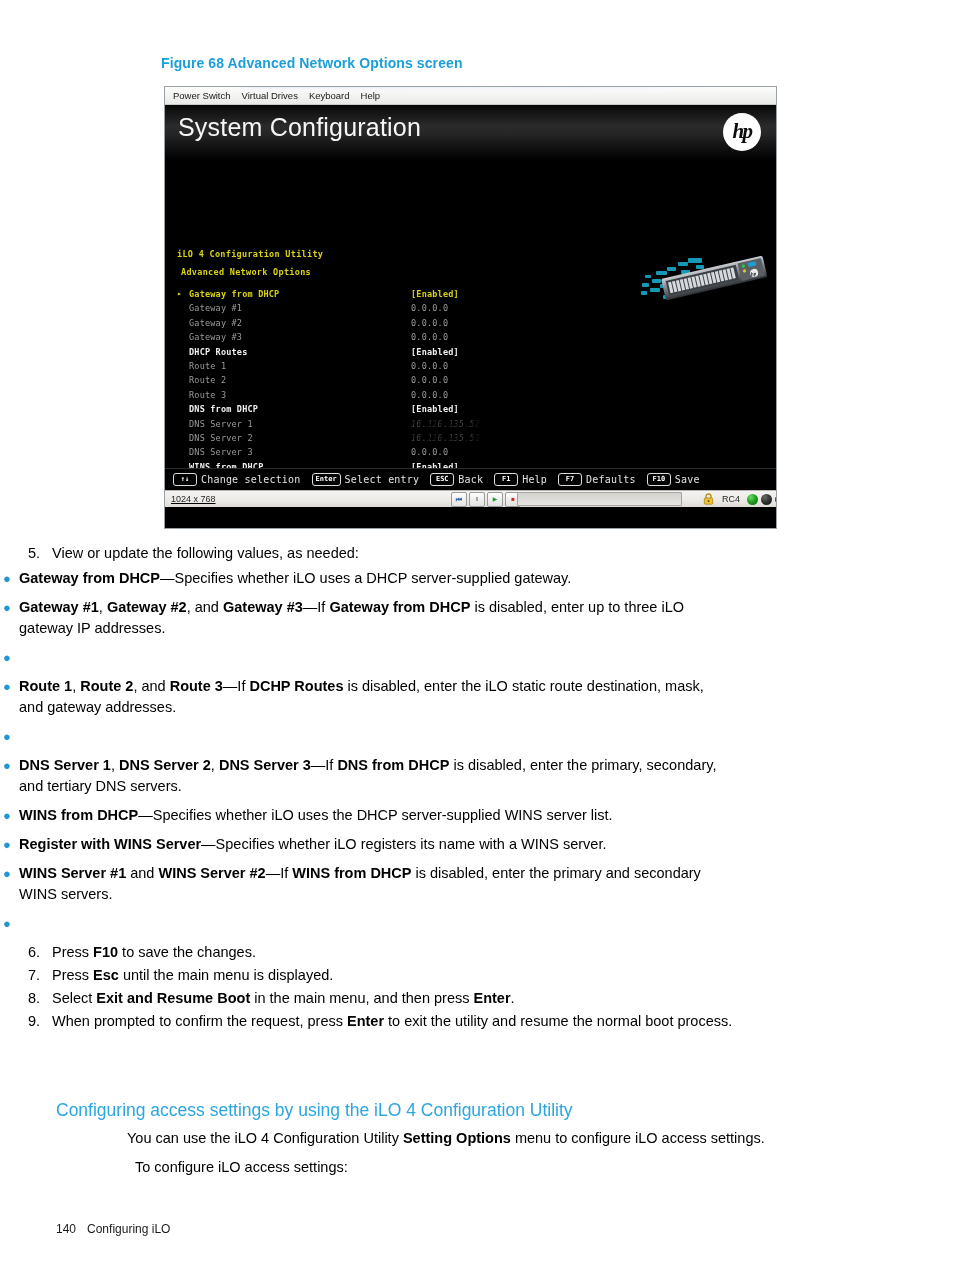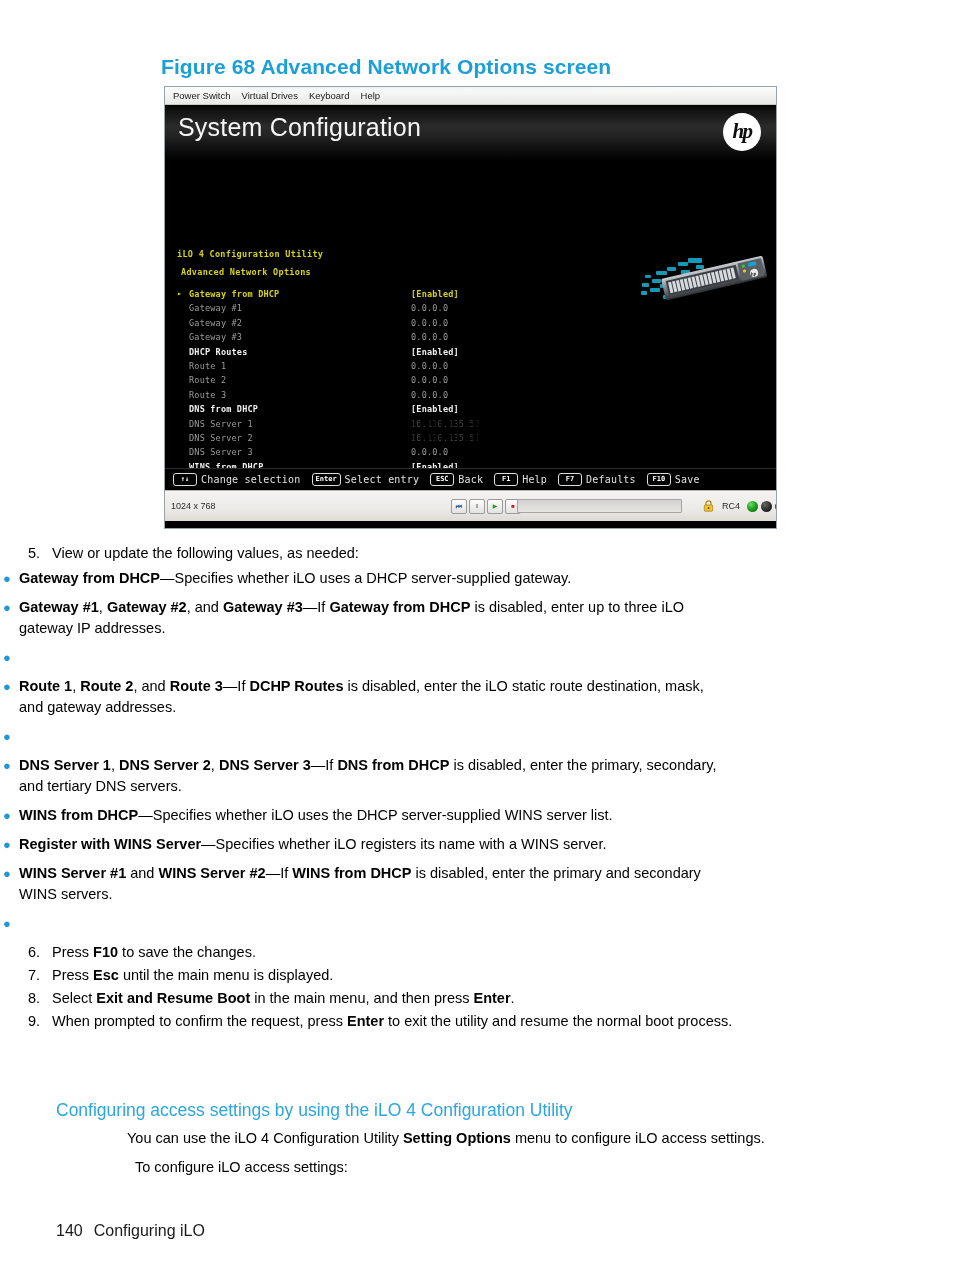--- a/index.html
+++ b/index.html
@@ -14,21 +14,21 @@
     font-family: "Liberation Sans", sans-serif;
     color: #000000;
     overflow: hidden;
   }
 
   
   .figure-caption {
     position: absolute;
     left: 161px;
     top: 55px;
-    font-size: 21px;
+    font-size: 14px;
     font-weight: bold;
     color: #1b9fd8;
     letter-spacing: .1px;
     white-space: nowrap;
   }
 
   
   .shot {
     position: absolute;
     left: 164px;
@@ -179,20 +179,21 @@
     background: linear-gradient(90deg,
       #555 0 5%, #2b2b2b 5% 8%, #6a6a6a 8% 13%, #222 13% 17%,
       #5e5e5e 17% 24%, #1d1d1d 24% 27%, #666 27% 33%, #262626 33% 37%,
       #5a5a5a 37% 44%, #202020 44% 48%, #636363 48% 55%, #242424 55% 58%,
       #585858 58% 66%, #1e1e1e 66% 70%, #606060 70% 78%, #272727 78% 82%,
       #525252 82% 90%, #1c1c1c 90% 100%);
     -webkit-background-clip: text;
     background-clip: text;
     filter: blur(.6px);
     opacity: .75;
+    font-style: italic;
   }
 
   
   .keybar {
     position: absolute;
     left: 0; bottom: 0;
     width: 100%;
     height: 22px;
     background: #000;
     border-top: 1px solid #2a2a2a;
@@ -221,27 +222,28 @@
     font-size: 10px;
     color: #e2e2e2;
     margin-right: 11px;
     white-space: nowrap;
     letter-spacing: .2px;
   }
 
   
   .statusbar {
     position: relative;
-    height: 31px;
+    height: 17px;
     background: linear-gradient(to bottom, #f4f3f1 0%, #eceae7 60%, #dedbd6 100%);
     border-top: 1px solid #b8b5b0;
     display: flex;
     align-items: center;
     box-sizing: border-box;
     padding: 0 6px;
+    text-decoration: underline;
   }
   .res-label {
     font-size: 9px;
     color: #2a2a2a;
     white-space: nowrap;
   }
   .media-group {
     position: absolute;
     left: 286px;
     display: flex;
@@ -359,21 +361,21 @@
     line-height: 21px;
     color: #000;
   }
   .p1 { top: 1128px; }
   .p2 { top: 1157px; margin-left: 8px; }
 
   .footer {
     position: absolute;
     left: 56px;
     top: 1222px;
-    font-size: 16px;
+    font-size: 12px;
     color: #1a1a1a;
     white-space: nowrap;
   }
   .footer .pg { margin-right: 11px; }
 </style>
 </head>
 <body>
 
 <div class="figure-caption">Figure 68 Advanced Network Options screen</div>
 

